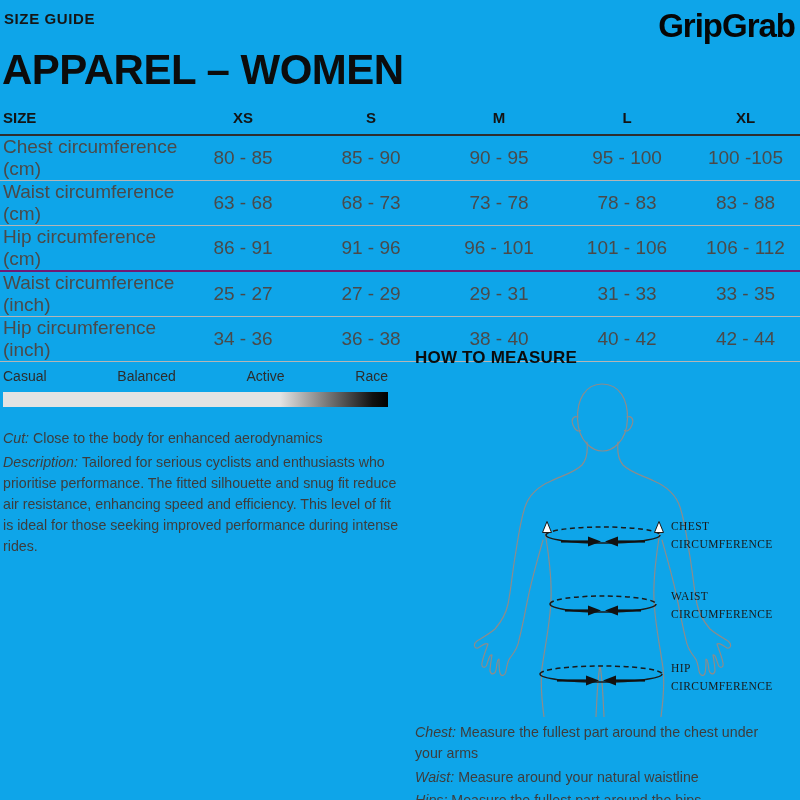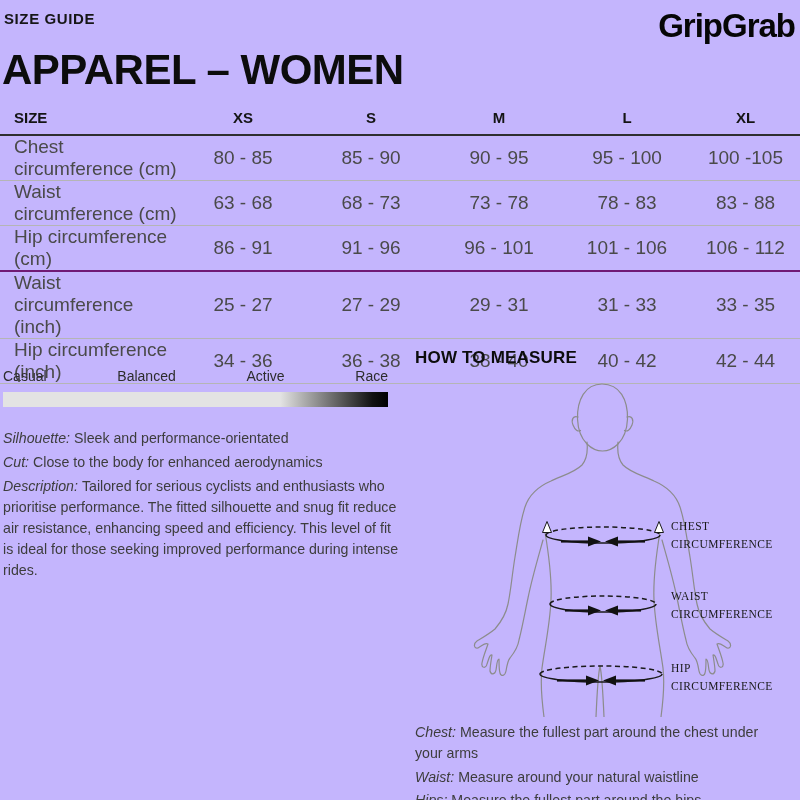--- a/index.html
+++ b/index.html
@@ -1,21 +1,21 @@
 <!DOCTYPE html>
 <html><head>
 <meta charset="utf-8">
 <style>
   * { margin: 0; padding: 0; box-sizing: border-box; }
   html, body { background: #ffffff; }
   .page {
     position: relative;
     width: 800px;
     height: 800px;
-    background: #c4b5fd;
+    background: #0ea5e9;
     font-family: "Liberation Sans", "DejaVu Sans", sans-serif;
     color: #1a1a1a;
     overflow: hidden;
   }
 
   
   .eyebrow {
     position: absolute; left: 4px; top: 10px;
     font-size: 15px; font-weight: 600; letter-spacing: 0.6px; color: #161616;
   }
@@ -36,21 +36,21 @@
   .size-table th, .size-table td {
     height: 33px; vertical-align: middle;
     font-size: 19px; text-align: center;
     border-bottom: 1px solid #b5b5b5;
     color: #4a4a4a;
   }
   .size-table th {
     height: 35px; font-size: 15px; font-weight: 700; color: #141414;
     border-bottom: 2px solid #2e2e2e;
   }
-  .size-table .label-col { text-align: left; padding-left: 14px; }
+  .size-table .label-col { text-align: left; padding-left: 3px; }
   .size-table tr.unit-divider td { border-bottom: 2px solid #701a75; }
 
   
   .fit-guide { position: absolute; left: 3px; top: 347px; width: 400px; }
   .section-heading {
     font-size: 17px; font-weight: 800; letter-spacing: 0.2px; color: #0c0c0c;
     line-height: 22px;
   }
   .scale-labels {
     display: flex; justify-content: space-between;
@@ -147,21 +147,20 @@
 
   <section class="fit-guide">
     <div class="scale-labels">
       <span>Casual</span>
       <span>Balanced</span>
       <span>Active</span>
       <span>Race</span>
     </div>
     <div class="fit-bar"></div>
     <div class="fit-details">
-      <p><span class="detail-label">Silhouette:</span><span>Sleek and performance-orientated</span></p>
       <p><span class="detail-label">Cut:</span><span>Close to the body for enhanced aerodynamics</span></p>
       <p><span class="detail-label">Description:</span><span>Tailored for serious cyclists and enthusiasts who prioritise performance. The fitted silhouette and snug fit reduce air resistance, enhancing speed and efficiency. This level of fit is ideal for those seeking improved performance during intense rides.</span></p>
     </div>
   </section>
 
   <section class="how-to">
     <h2 class="section-heading">HOW TO MEASURE</h2>
 
     <div class="figure-wrap">
       <svg width="356" height="345" viewBox="0 0 356 345">

